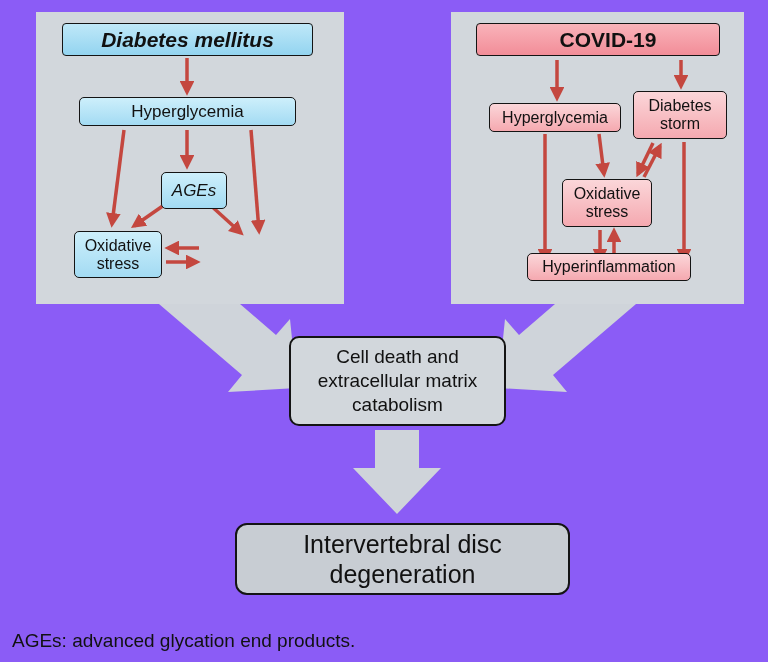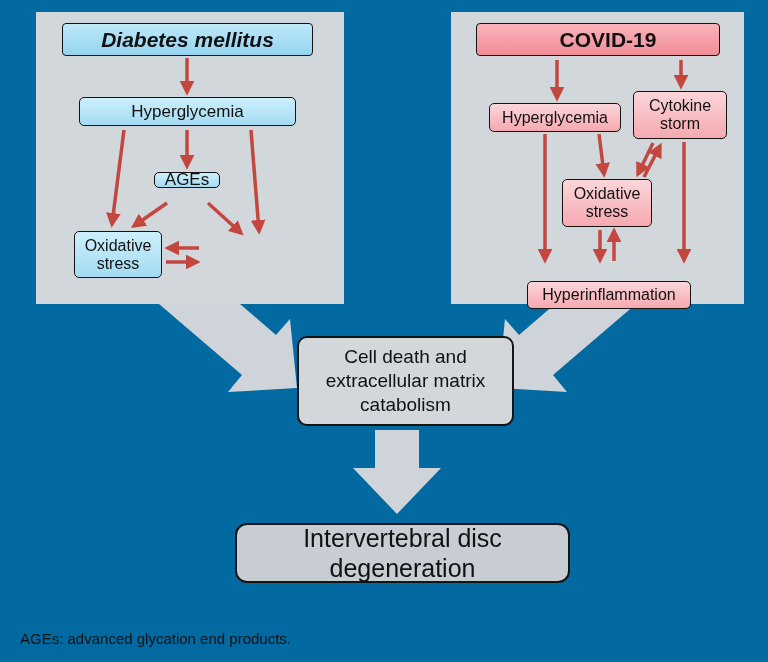--- a/index.html
+++ b/index.html
@@ -1,17 +1,17 @@
 <!DOCTYPE html>
 <html><head>
 <meta charset="utf-8">
 <style>
   html,body{margin:0;padding:0;background:#ffffff;}
   .canvas{
-    position:relative;width:768px;height:662px;background:#0369a1;overflow:hidden;
+    position:relative;width:768px;height:662px;background:#8b5cf6;overflow:hidden;
     font-family:"Liberation Sans", sans-serif;color:#111;
   }
   .panel{
     position:absolute;background:#d2d7dc;z-index:1;
   }
   .panel-left{left:36px;top:12px;width:308px;height:292px;}
   .panel-right{left:451px;top:12px;width:293px;height:292px;}
   svg.overlay{position:absolute;left:0;top:0;z-index:2;}
   .node{
     position:absolute;z-index:3;display:flex;align-items:center;justify-content:center;
@@ -27,24 +27,24 @@
   .title-pink{
     background:linear-gradient(180deg,#f9b3ba 0%,#f28d98 100%);
     font-weight:bold;font-size:21px;border-radius:4px;padding-left:24px;
   }
   .fs17{font-size:17px;}
   .fs16{font-size:16px;}
   .gray-box{
     position:absolute;z-index:3;display:flex;align-items:center;justify-content:center;
     text-align:center;background:#d2d7dc;border:2px solid #141414;box-sizing:border-box;
   }
-  .center-box{left:289px;top:336px;width:217px;height:90px;border-radius:10px;font-size:19px;line-height:1.25;padding:4px 4px;margin-left:8px;}
-  .bottom-box{left:235px;top:523px;width:335px;height:60px;border-radius:12px;background:#c8cdd3;font-size:25px;line-height:1.2;padding:4px 20px;}
+  .center-box{left:289px;top:336px;width:217px;height:90px;border-radius:10px;font-size:19px;line-height:1.25;padding:4px 4px;}
+  .bottom-box{left:235px;top:523px;width:335px;height:72px;border-radius:12px;background:#c8cdd3;font-size:25px;line-height:1.2;padding:4px 20px;}
   .footnote{
-    position:absolute;left:20px;top:630px;z-index:3;font-size:15px;color:#111;
+    position:absolute;left:12px;top:630px;z-index:3;font-size:19px;color:#111;
   }
 </style>
 </head>
 <body>
 
 <div class="canvas">
 
   <div class="panel panel-left"></div>
   <div class="panel panel-right"></div>
 
@@ -79,27 +79,27 @@
       <line x1="653" y1="143" x2="638" y2="174" marker-end="url(#rh)"></line>
       <line x1="644" y1="177" x2="660" y2="146" marker-end="url(#rh)"></line>
       <line x1="600" y1="230" x2="600" y2="260" marker-end="url(#rh)"></line>
       <line x1="614" y1="261" x2="614" y2="231" marker-end="url(#rh)"></line>
       <line x1="684" y1="142" x2="684" y2="260" marker-end="url(#rh)"></line>
     </g>
   </svg>
 
   <div class="node title-blue" style="left:62px;top:23px;width:251px;height:33px;">Diabetes mellitus</div>
   <div class="node blue fs17" style="left:79px;top:97px;width:217px;height:29px;">Hyperglycemia</div>
-  <div class="node blue fs17" style="left:154px;top:172px;width:66px;height:16px;">AGEs</div>
+  <div class="node blue fs17" style="left:161px;top:172px;width:66px;height:37px;font-style:italic;">AGEs</div>
   <div class="node blue fs16" style="left:74px;top:231px;width:88px;height:47px;">Oxidative stress</div>
 
   <div class="node title-pink" style="left:476px;top:23px;width:244px;height:33px;">COVID-19</div>
   <div class="node pink fs16" style="left:489px;top:103px;width:132px;height:29px;">Hyperglycemia</div>
-  <div class="node pink fs16" style="left:633px;top:91px;width:94px;height:48px;">Cytokine storm</div>
+  <div class="node pink fs16" style="left:633px;top:91px;width:94px;height:48px;">Diabetes storm</div>
   <div class="node pink fs16" style="left:562px;top:179px;width:90px;height:48px;">Oxidative stress</div>
-  <div class="node pink fs16" style="left:527px;top:281px;width:164px;height:28px;">Hyperinflammation</div>
+  <div class="node pink fs16" style="left:527px;top:253px;width:164px;height:28px;">Hyperinflammation</div>
 
   <div class="gray-box center-box">Cell death and extracellular matrix catabolism</div>
   <div class="gray-box bottom-box">Intervertebral disc degeneration</div>
 
   <div class="footnote">AGEs: advanced glycation end products.</div>
 
 </div>
 
 </body></html>

